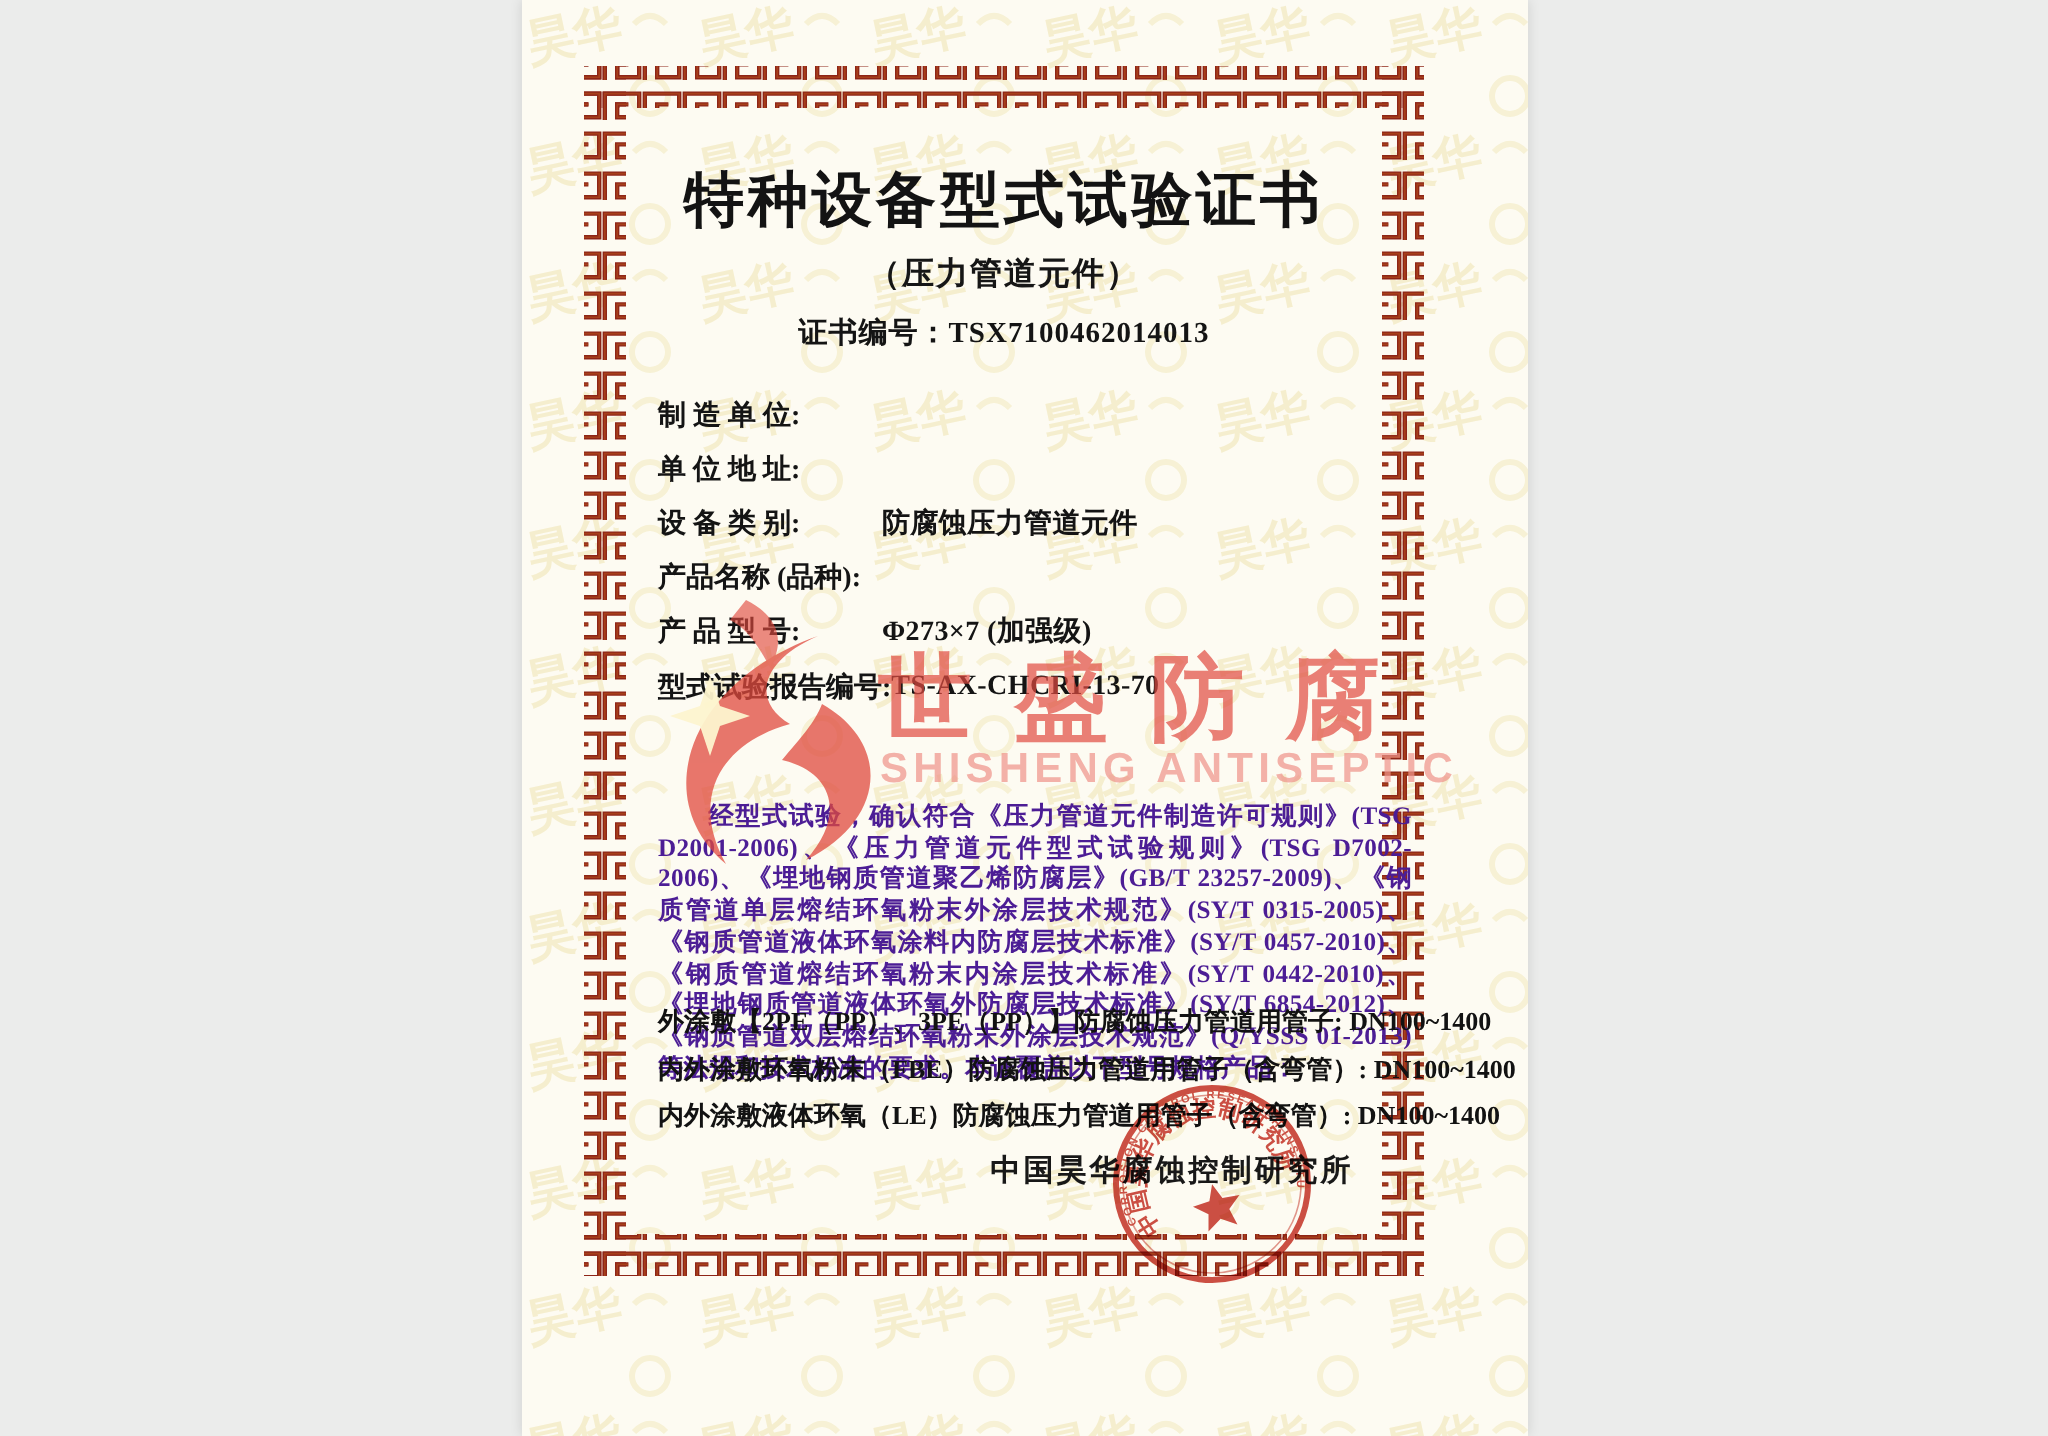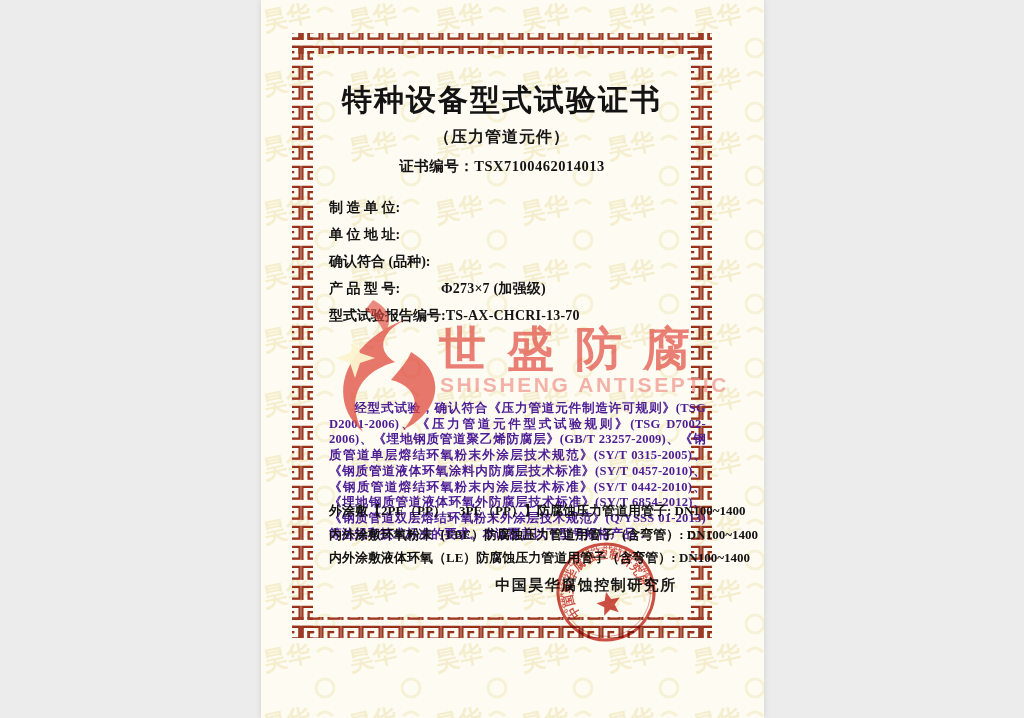--- a/index.html
+++ b/index.html
@@ -69,21 +69,25 @@
     </div>
 
     <div class="abs fields">
       <div class="frow">
         <span class="flabel">制 造 单 位:</span>
       </div>
       <div class="frow">
         <span class="flabel">单 位 地 址:</span>
       </div>
       <div class="frow">
-        <span class="flabel">确认符合 (品种):</span>
+        <span class="flabel">设 备 类 别:</span>
+        <span class="fvalue">防腐蚀压力管道元件</span>
+      </div>
+      <div class="frow">
+        <span class="flabel">产品名称 (品种):</span>
       </div>
       <div class="frow">
         <span class="flabel">产 品 型 号:</span>
         <span class="fvalue">Φ273×7 (加强级)</span>
       </div>
       <div class="frow">
         <span class="flabel">型式试验报告编号:</span>
         <span class="fvalue">TS-AX-CHCRI-13-70</span>
       </div>
     </div>

